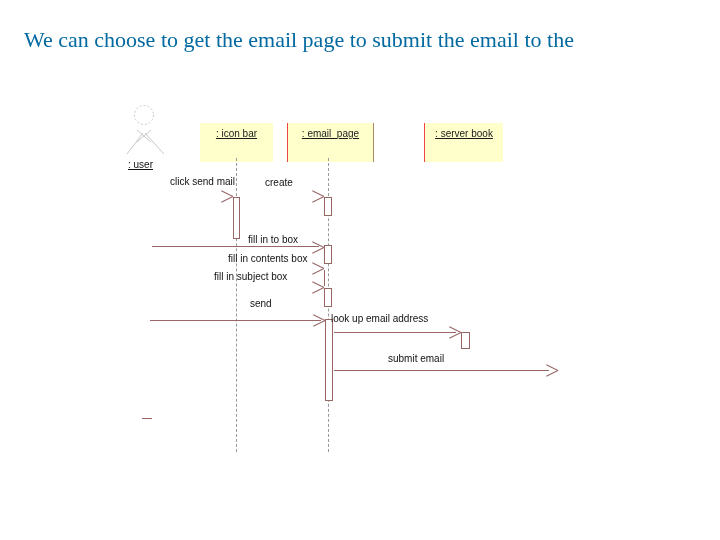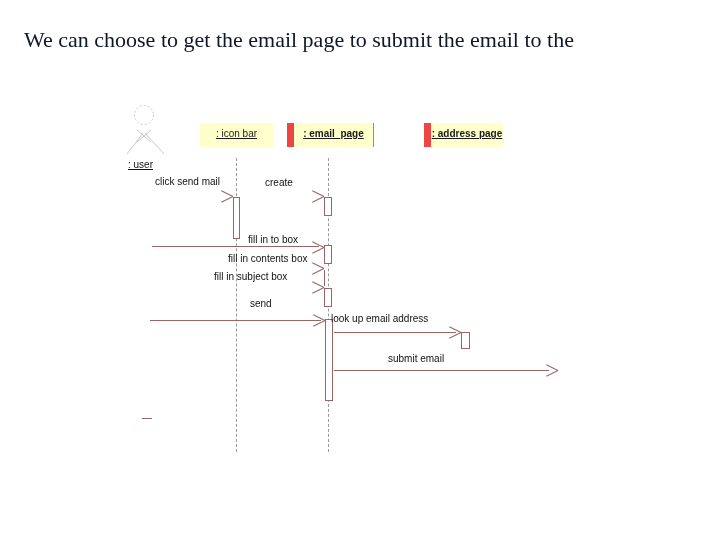--- a/index.html
+++ b/index.html
@@ -2,30 +2,30 @@
 <html><head>
 <meta charset="utf-8">
 <style>
   html,body{margin:0;padding:0;background:#fff;}
   #slide{
     position:relative;width:720px;height:540px;background:#ffffff;overflow:hidden;
     font-family:"Liberation Sans",sans-serif;color:#1a1a1a;
   }
   .title-line{
     position:absolute;left:24px;white-space:nowrap;
-    font-family:"Liberation Serif",serif;font-size:22px;color:#0f172a;
+    font-family:"Liberation Serif",serif;font-size:22px;color:#0369a1;
   }
   
   .obj-box{
-    position:absolute;top:123px;height:24px;background:#ffffcc;
+    position:absolute;top:123px;height:39px;background:#ffffcc;
     box-sizing:border-box;display:flex;justify-content:center;align-items:flex-start;
     padding-top:5px;font-size:10px;
   }
   .obj-box .obj-label{text-decoration:underline;white-space:nowrap;}
-  .bL{border-left:7px solid #ef4444;font-weight:bold;}
+  .bL{border-left:1px solid #ef4444;}
   .bR{border-right:1px solid #a98a6a;}
   
   .lifeline{position:absolute;top:158px;height:294px;width:0;border-left:1px dashed #9a9a9a;}
   
   .act{position:absolute;box-sizing:border-box;background:#fff;border:1px solid #996666;}
   .act-edge{position:absolute;width:0;border-left:1px solid #996666;}
   
   .mline{position:absolute;height:1px;background:#996666;}
   
   .ah{position:absolute;width:13px;height:14px;}
@@ -55,35 +55,35 @@
   </svg>
   <div class="ulabel" style="left:128px;top:159px;">: user</div>
 
   <div class="obj-box" style="left:200px;width:73px;">
     <span class="obj-label">: icon bar</span>
   </div>
   <div class="obj-box bL bR" style="left:287px;width:87px;">
     <span class="obj-label">: email_page</span>
   </div>
   <div class="obj-box bL" style="left:424px;width:79px;">
-    <span class="obj-label">: address page</span>
+    <span class="obj-label">: server book</span>
   </div>
 
   <div class="lifeline" style="left:236px;"></div>
   <div class="lifeline" style="left:328px;"></div>
 
   <div class="act" style="left:233px;top:197px;width:7px;height:42px;"></div>
   <div class="act" style="left:324px;top:197px;width:8px;height:19px;"></div>
   <div class="act" style="left:324px;top:245px;width:8px;height:19px;"></div>
   <div class="act-edge" style="left:324px;top:270px;height:16px;"></div>
   <div class="act" style="left:324px;top:288px;width:8px;height:19px;"></div>
   <div class="act" style="left:325px;top:319px;width:8px;height:82px;"></div>
   <div class="act" style="left:461px;top:332px;width:9px;height:17px;"></div>
 
-  <div class="mlabel" style="left:155px;top:176px;">click send mail</div>
+  <div class="mlabel" style="left:170px;top:176px;">click send mail</div>
   <div class="ah" style="left:220px;top:189px;"></div>
 
   <div class="mlabel" style="left:265px;top:177px;">create</div>
   <div class="ah" style="left:311px;top:189px;"></div>
 
   <div class="mlabel" style="left:248px;top:234px;">fill in to box</div>
   <div class="mline" style="left:152px;top:246px;width:167px;"></div>
   <div class="ah" style="left:311px;top:240px;"></div>
 
   <div class="mlabel" style="left:228px;top:253px;">fill in contents box</div>

